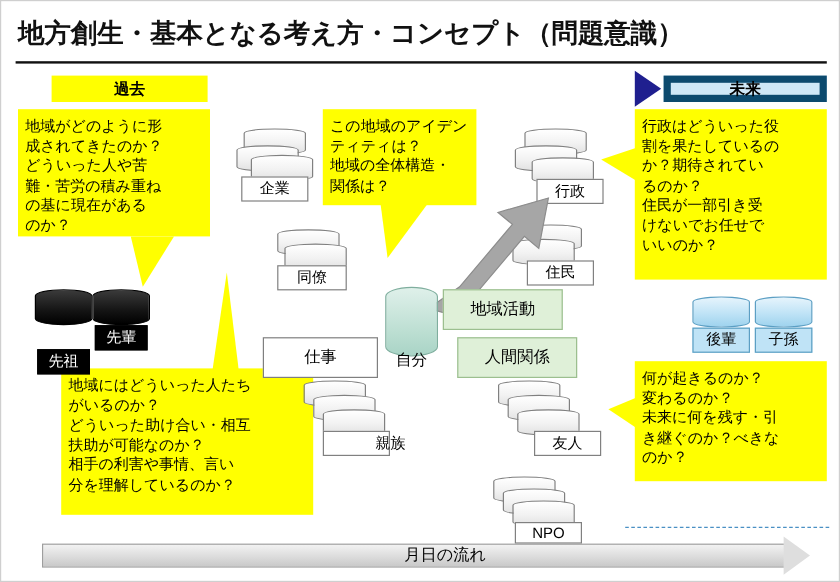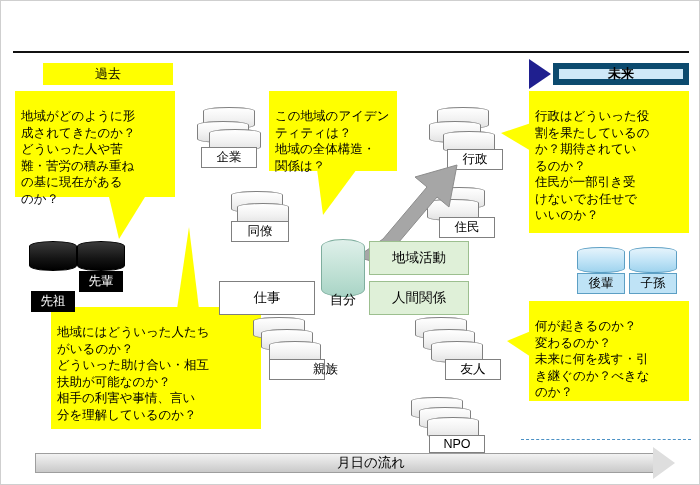--- a/index.html
+++ b/index.html
@@ -21,21 +21,21 @@
     font-size:22px; font-weight:bold; color:#111111;
     letter-spacing:0px; white-space:nowrap;
   }
   .title-rule {
     position:absolute; left:12px; top:50px; width:676px; height:2px;
     background:#111111;
   }
   
   .band-past {
     position:absolute; left:42px; top:62px; width:130px; height:22px;
-    background:#ffff00; color:#000; font-size:13px; font-weight:normal;
+    background:#ffff00; color:#000; font-size:13px; font-weight:bold;
     display:flex; align-items:center; justify-content:center;
   }
   .band-present {
     position:absolute; left:172px; top:62px; width:372px; height:22px;
     background:#1f1f8f; color:#ffffff; font-size:13px; font-weight:bold;
     display:flex; align-items:center; justify-content:center;
   }
   .band-present-arrow {
     position:absolute; left:528px; top:58px; width:0; height:0;
     border-top:15px solid transparent; border-bottom:15px solid transparent;
@@ -48,21 +48,21 @@
     border:6px solid #0c4a6e;
     box-sizing:border-box;
   }
   
   .callout {
     position:absolute;
     background:#ffff00;
     color:#000000;
     font-size:12.5px;
     line-height:1.32;
-    padding:17px 6px;
+    padding:6px 6px;
     box-sizing:border-box;
     white-space:pre-line;
   }
   .c-past { left:14px; top:90px; width:160px; height:106px; }
   .c-identity { left:268px; top:90px; width:128px; height:80px; }
   .c-people { left:50px; top:306px; width:210px; height:122px; }
   .c-gov { left:528px; top:90px; width:160px; height:142px; }
   .c-future { left:528px; top:300px; width:160px; height:100px; }
 
   
@@ -168,20 +168,21 @@
   .dash-div {
     position:absolute; left:520px; top:438px; width:170px; height:0;
     border-top:1px dashed #4a90c4;
   }
 </style>
 </head>
 <body>
 
 <div class="canvas">
 
+  <div class="title">地方創生・基本となる考え方・コンセプト（問題意識）</div>
   <div class="title-rule"></div>
 
   <div class="band-past">過去</div>
   <div class="band-present-arrow"></div>
   <div class="band-future">未来</div>
 
   <div class="callout c-past">地域がどのように形
 成されてきたのか？
 どういった人や苦
 難・苦労の積み重ね
@@ -283,21 +284,21 @@
     <div class="cyl blue" style="left:0px; top:0px; width:48px; height:26px;"></div>
     <div class="cyl-label blue" style="left:0px; top:26px; width:48px;">子孫</div>
   </div>
 
   <svg class="big-arrow" viewBox="0 0 130 100">
     <polygon points="4,96 30,78 74,26 62,16 104,4 96,46 84,36 40,88 18,100" fill="#a6a6a6" stroke="#8c8c8c" stroke-width="1"></polygon>
   </svg>
 
   <div class="gbox" style="left:218px; top:280px; width:96px; height:34px;">仕事</div>
   <div class="gbox green" style="left:368px; top:240px; width:100px; height:34px;">地域活動</div>
-  <div class="gbox green" style="left:368px; top:280px; width:100px; height:34px;">人間関係</div>
+  <div class="gbox green" style="left:380px; top:280px; width:100px; height:34px;">人間関係</div>
 
   <div class="self-cyl" style="left:320px; top:238px; width:44px; height:58px;"></div>
   <div class="self-label" style="left:312px; top:290px;">自分</div>
 
   <div class="dash-div"></div>
   <div class="flow-bar"></div>
   <div class="flow-arrow-r"></div>
   <div class="flow-label">月日の流れ</div>
 
 </div>

